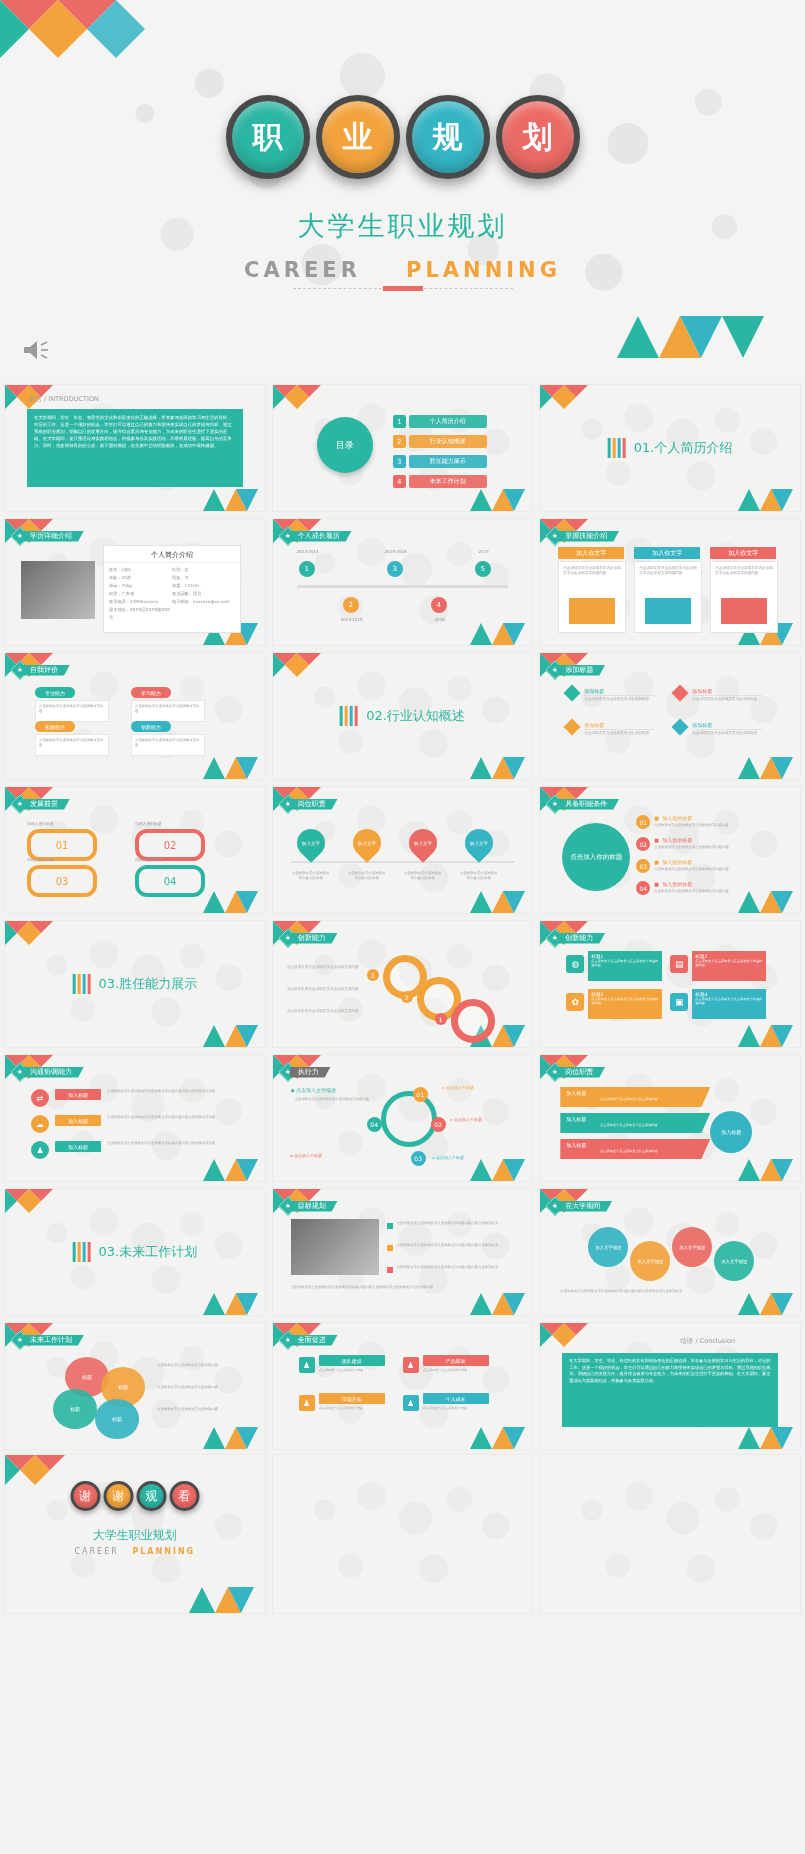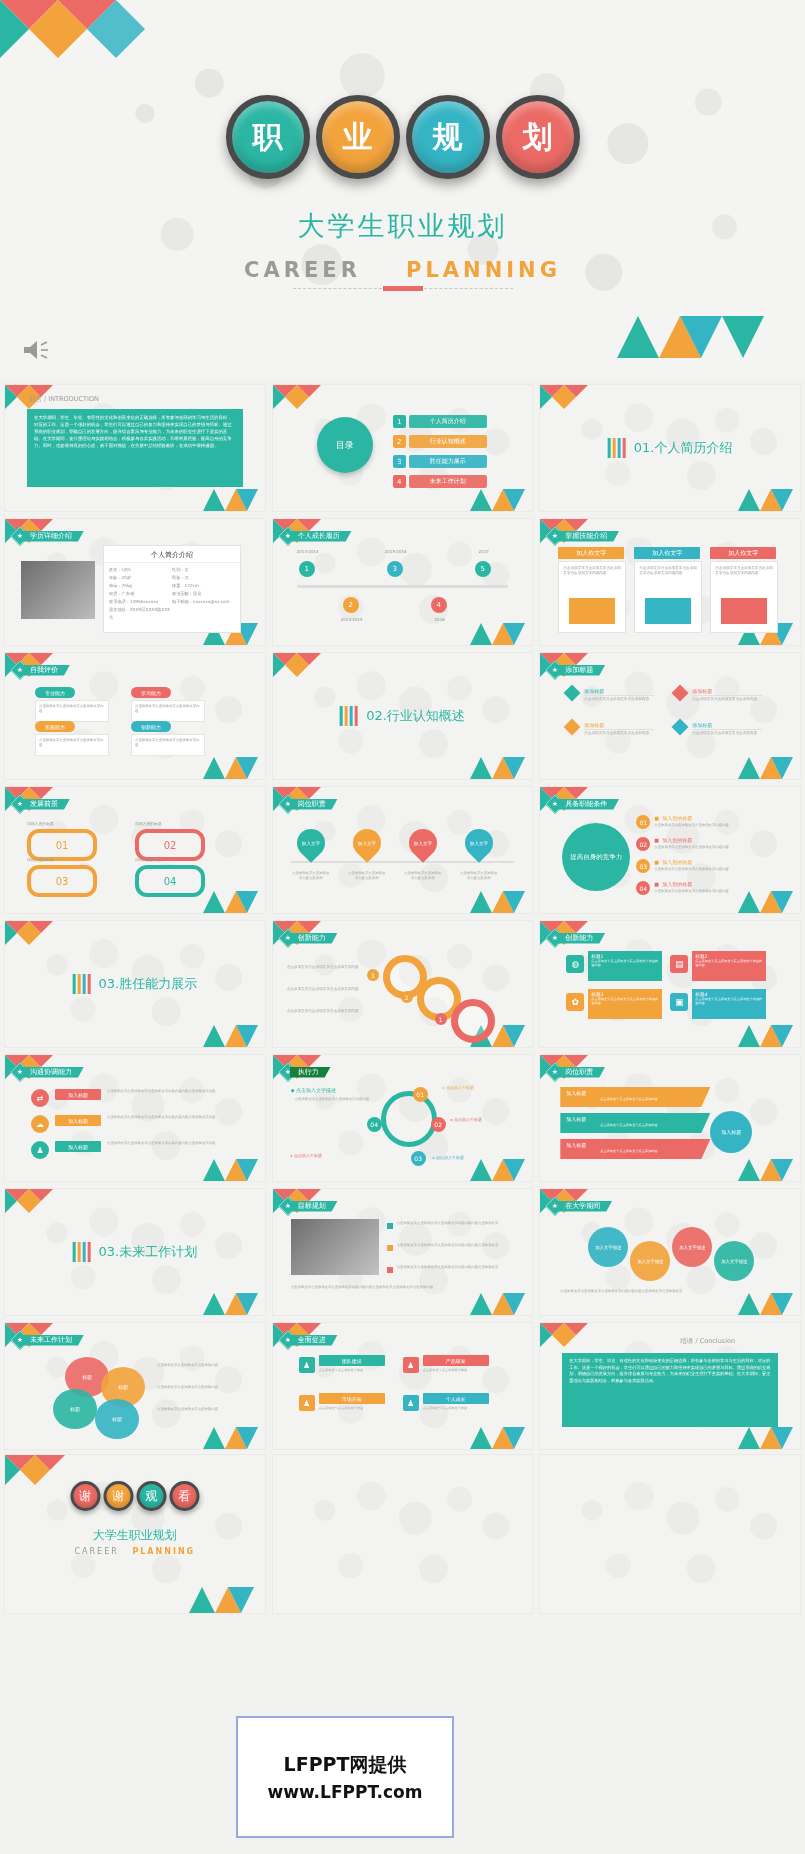--- a/index.html
+++ b/index.html
@@ -470,21 +470,21 @@
           <polygon points="0,22 11,0 22,22" fill="#2bb6a3"></polygon>
           <polygon points="22,22 33,0 44,22" fill="#f2a33c"></polygon>
           <polygon points="33,0 55,0 44,22" fill="#35b4c4"></polygon>
         </svg>
         <div class="ribbon">
           <div class="rib-dia" style="background: rgb(43, 182, 163);">
             <span>★</span>
           </div>
           <div class="rib-bar" style="background: rgb(43, 182, 163);">具备职能条件</div>
         </div>
-        <div style="position:absolute;left:22px;top:36px;width:68px;height:68px;border-radius:50%;background:#2bb6a3;color:#fff;font-size:6.5px;display:flex;align-items:center;justify-content:center;text-align:center;">提高自身的竞争力</div>
+        <div style="position:absolute;left:22px;top:36px;width:68px;height:68px;border-radius:50%;background:#2bb6a3;color:#fff;font-size:6.5px;display:flex;align-items:center;justify-content:center;text-align:center;">点击加入你的标题</div>
         <div style="position:absolute;left:96px;top:28px;width:14px;height:14px;border-radius:50%;background:#f2a33c;color:#fff;font-size:6px;display:flex;align-items:center;justify-content:center;">01</div>
         <div class="mini" style="position:absolute;left:114px;top:28px;width:8px;font-size:5px;color:#f2a33c;">■</div>
         <div class="mini" style="position:absolute;left:122px;top:28px;width:100px;font-size:5px;color:#f2a33c;">加入您的标题</div>
         <div class="mini" style="position:absolute;left:114px;top:36px;width:110px;font-size:3.4px;color:#9a9a98;">点击添加文字点击添加文字点击添加文字内容内容</div>
         <div style="position:absolute;left:96px;top:50px;width:14px;height:14px;border-radius:50%;background:#ec6a65;color:#fff;font-size:6px;display:flex;align-items:center;justify-content:center;">02</div>
         <div class="mini" style="position:absolute;left:114px;top:50px;width:8px;font-size:5px;color:#ec6a65;">■</div>
         <div class="mini" style="position:absolute;left:122px;top:50px;width:100px;font-size:5px;color:#ec6a65;">加入您的标题</div>
         <div class="mini" style="position:absolute;left:114px;top:58px;width:110px;font-size:3.4px;color:#9a9a98;">点击添加文字点击添加文字点击添加文字内容内容</div>
         <div style="position:absolute;left:96px;top:72px;width:14px;height:14px;border-radius:50%;background:#f2a33c;color:#fff;font-size:6px;display:flex;align-items:center;justify-content:center;">03</div>
         <div class="mini" style="position:absolute;left:114px;top:72px;width:8px;font-size:5px;color:#f2a33c;">■</div>
@@ -626,21 +626,21 @@
         </svg>
         <svg class="corner-br" width="62" height="22" viewBox="0 0 62 22">
           <polygon points="0,22 11,0 22,22" fill="#2bb6a3"></polygon>
           <polygon points="22,22 33,0 44,22" fill="#f2a33c"></polygon>
           <polygon points="33,0 55,0 44,22" fill="#35b4c4"></polygon>
         </svg>
         <div class="ribbon">
           <div class="rib-dia" style="background: rgb(43, 182, 163);">
             <span>★</span>
           </div>
-          <div class="rib-bar" style="background: #15803d;">执行力</div>
+          <div class="rib-bar" style="background: #737373;">执行力</div>
         </div>
         <div class="mini" style="position:absolute;left:18px;top:32px;width:90px;font-size:5px;color:#2bb6a3;">◆ 点击加入文字描述</div>
         <div class="mini" style="position:absolute;left:22px;top:42px;width:92px;font-size:3.4px;color:#9a9a98;">点击添加文字点击添加文字点击添加文字内容内容</div>
         <div style="position:absolute;left:108px;top:36px;width:56px;height:56px;border-radius:50%;border:5px solid #2bb6a3;box-sizing:border-box;"></div>
         <div style="position: absolute; left: 140px; top: 32px; width: 15px; height: 15px; border-radius: 50%; background: rgb(242, 163, 60); color: rgb(255, 255, 255); font-size: 6px; display: flex; align-items: center; justify-content: center;">01</div>
         <div style="position: absolute; left: 158px; top: 62px; width: 15px; height: 15px; border-radius: 50%; background: rgb(236, 106, 101); color: rgb(255, 255, 255); font-size: 6px; display: flex; align-items: center; justify-content: center;">02</div>
         <div style="position: absolute; left: 138px; top: 96px; width: 15px; height: 15px; border-radius: 50%; background: rgb(53, 180, 196); color: rgb(255, 255, 255); font-size: 6px; display: flex; align-items: center; justify-content: center;">03</div>
         <div style="position: absolute; left: 94px; top: 62px; width: 15px; height: 15px; border-radius: 50%; background: rgb(43, 182, 163); color: rgb(255, 255, 255); font-size: 6px; display: flex; align-items: center; justify-content: center;">04</div>
         <div class="mini" style="position:absolute;left:170px;top:30px;width:64px;font-size:4px;color:#f2a33c;">▸ 点击加入个标题</div>
         <div class="mini" style="position:absolute;left:178px;top:62px;width:56px;font-size:4px;color:#ec6a65;">▸ 点击加入个标题</div>
@@ -860,17 +860,13 @@
       </div>
     </div>
     <div class="final">
       <div class="smap"></div>
     </div>
     <div class="final">
       <div class="smap"></div>
     </div>
   </div>
 
-  <div class="watermark">
-    <div class="wm1">LFPPT网提供</div>
-    <div class="wm2">www.LFPPT.com</div>
-  </div>
 </div>
 
 </body></html>

